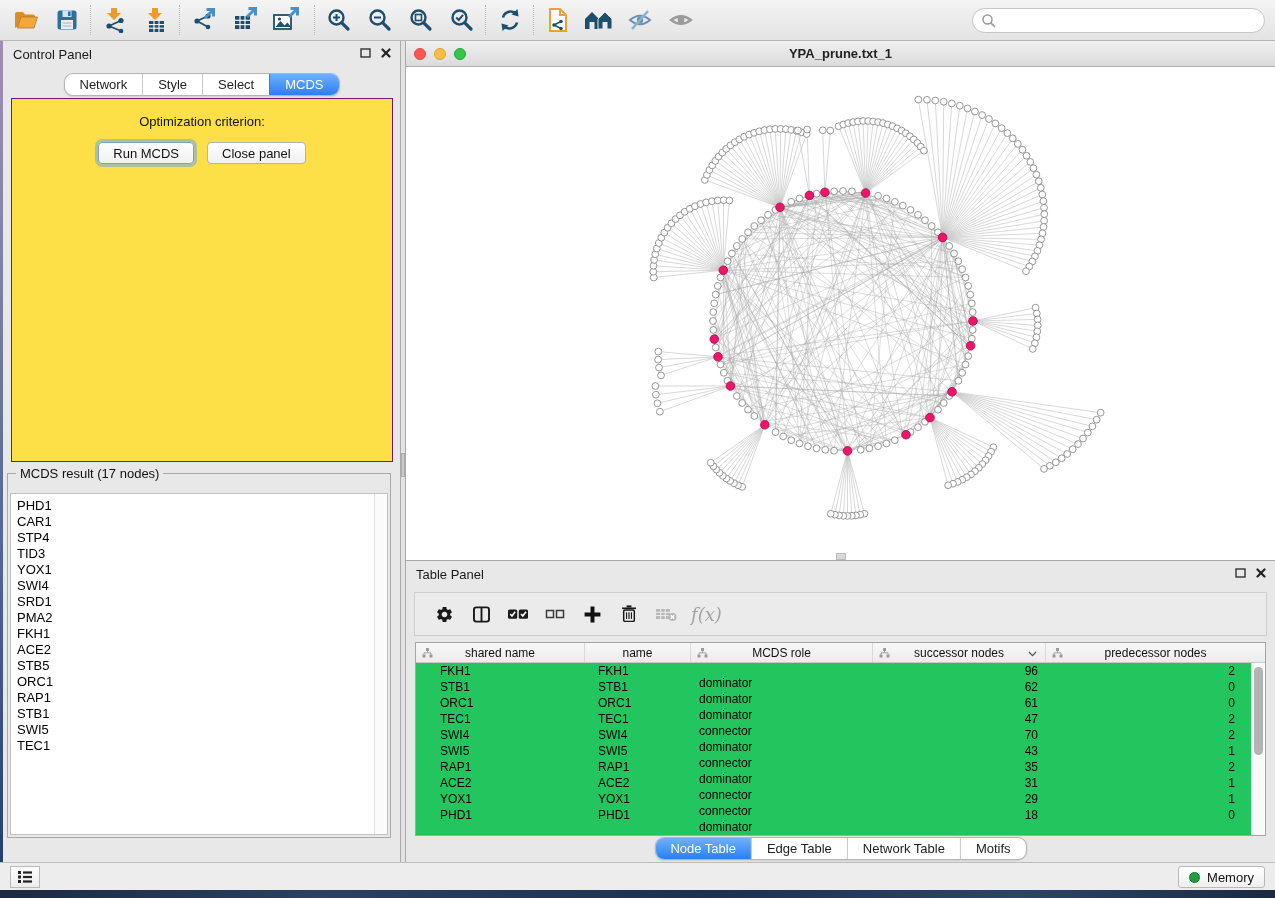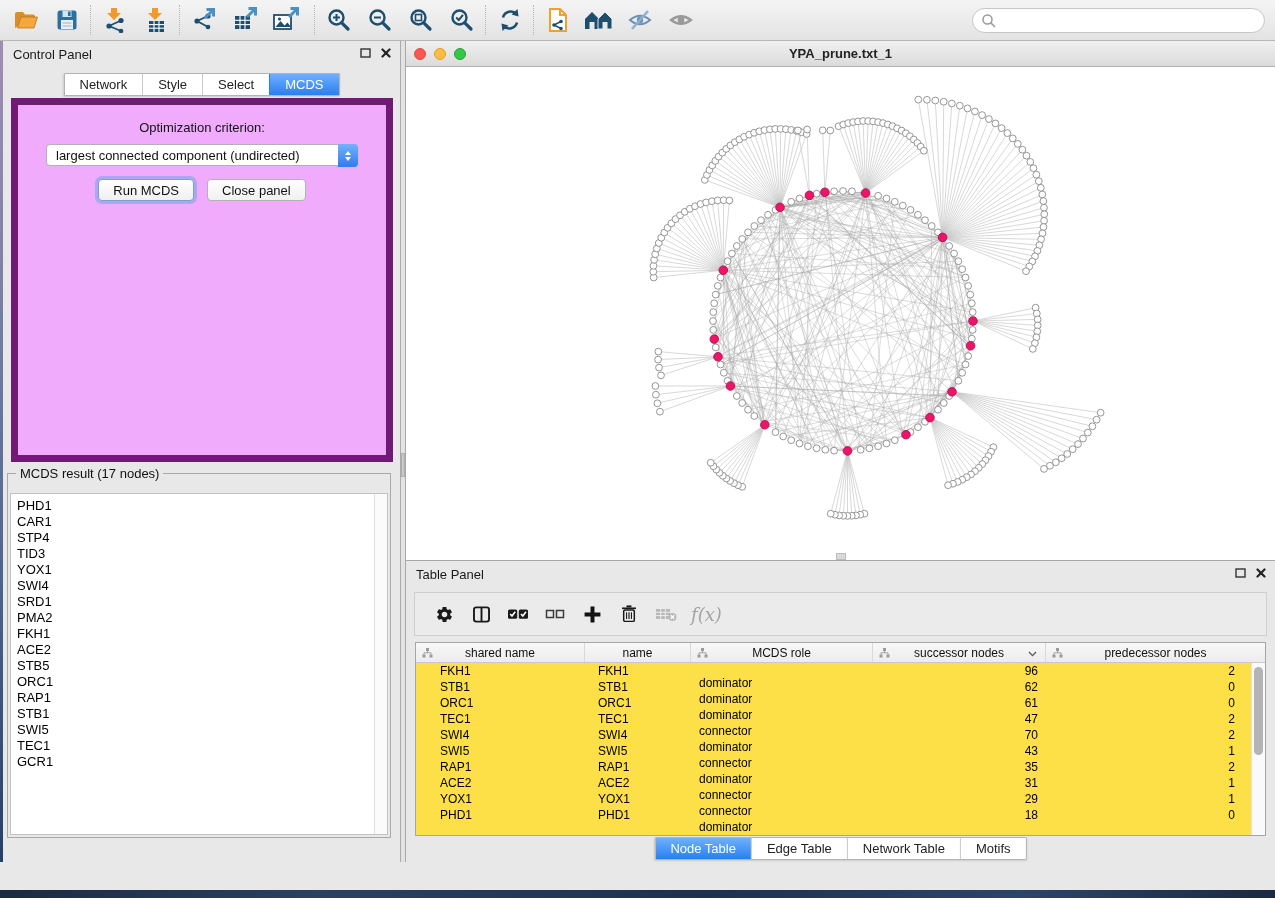--- a/index.html
+++ b/index.html
@@ -24,30 +24,30 @@
   .search-wrap input { border:none; outline:none; flex:1; height:20px; font-size:13px; background:transparent; margin-left:5px; }
 
   
   .panel-header { position:relative; height:26px; }
   .panel-title { position:absolute; left:10px; top:6px; font-size:13px; color:#1a1a1a; }
   .ph-icons { position:absolute; right:9px; top:7px; display:flex; gap:10px; align-items:center; }
 
   
   .control-panel { position:absolute; left:3px; top:41px; width:398px; height:821px;
     background:#e8e8e8; border-right:1px solid #ababab; z-index:30; }
-  .seg { display:flex; background:#fff; border:1px solid #b4b4b4; border-radius:1px;
+  .seg { display:flex; background:#fff; border:1px solid #b4b4b4; border-radius:9px;
     overflow:hidden; box-shadow:0 1px 2px rgba(0,0,0,0.12); }
   .seg-item { padding:0 15px; font-size:13px; line-height:21px; height:21px; color:#222;
     border-left:1px solid #c9c9c9; cursor:default; white-space:nowrap; }
   .seg-item:first-child { border-left:none; }
   .seg-item.sel { background:linear-gradient(#6fb2fb,#2a7ef2); color:#fff; border-left-color:#2a7ef2; }
   #ctabs { position:absolute; left:50%; transform:translateX(-50%); top:32px; height:23px; }
 
   .opt-box { position:absolute; left:8px; right:7px; top:57px; height:364px;
-    background:#f0abfc; border:7px solid #701a75; }
+    background:#fde047; border:1px solid #701a75; }
   .opt-label { text-align:center; margin-top:15px; font-size:13px; color:#111; }
   .select-box { position:relative; margin:9px auto 0; width:312px; height:22px;
     background:#fff; border:1px solid #b2b2b2; border-radius:4px; }
   .select-text { position:absolute; left:9px; top:3px; font-size:13px; color:#111; white-space:nowrap; }
   .stepper { position:absolute; right:-1px; top:-1px; width:20px; height:23px;
     border-radius:0 4px 4px 0; background:linear-gradient(#73b2f9,#2e7cf0);
     display:flex; flex-direction:column; align-items:center; justify-content:center; gap:2px; }
   .tri-up { width:0; height:0; border-left:3.5px solid transparent; border-right:3.5px solid transparent; border-bottom:4.5px solid #fff; }
   .tri-down { width:0; height:0; border-left:3.5px solid transparent; border-right:3.5px solid transparent; border-top:4.5px solid #fff; }
   .btn-row { margin-top:13px; display:flex; justify-content:center; gap:13px; }
@@ -87,21 +87,21 @@
 
   
   .table-panel { position:absolute; left:406px; top:560px; width:869px; height:302px;
     background:#e8e8e8; border-top:1px solid #a8a8a8;text-decoration:underline; }
   .ttoolbar { position:absolute; left:8px; right:8px; top:31px; height:44px;
     background:#ebebeb; border:1px solid #cfcfcf; display:flex; align-items:center; gap:13px; padding-left:17px; }
   .ttoolbar .ticon { display:flex; align-items:center; justify-content:center; width:24px; height:28px; }
   .fx-label { font-family:"DejaVu Serif", serif; font-style:italic; font-size:18px; color:#a3a3a3; }
 
   .dtable { position:absolute; left:9px; right:9px; top:81px; height:194px;
-    background:#fde047; border:1px solid #a5a5a5; }
+    background:#22c55e; border:1px solid #a5a5a5; }
   .thead { display:grid; grid-template-columns:169px 106px 182px 173px 1fr;
     height:20px; background:linear-gradient(#f8f8f8,#ececec); border-bottom:1px solid #c9c9c9; }
   .th { position:relative; display:flex; align-items:center; justify-content:center;
     font-size:12px; color:#111; border-right:1px solid #d8d8d8; white-space:nowrap; }
   .th:last-child { border-right:none; }
   .th .tree { position:absolute; left:6px; top:5px; }
   .th .sort { position:absolute; right:8px; top:8px; }
   .tbody { position:absolute; left:0; right:14px; top:20px; bottom:0; overflow:hidden; }
   .tr { display:grid; grid-template-columns:169px 106px 182px 173px 1fr; height:16px; }
   .td { font-size:12px; line-height:16px; color:#000; white-space:nowrap; }
@@ -300,27 +300,20 @@
     </div>
     <div class="seg" id="ctabs">
         <div class="seg-item">Network</div>
         <div class="seg-item">Style</div>
         <div class="seg-item">Select</div>
         <div class="seg-item sel">MCDS</div>
       </div>
 
     <div class="opt-box">
       <div class="opt-label">Optimization criterion:</div>
-      <div class="select-box">
-        <span class="select-text">largest connected component (undirected)</span>
-        <span class="stepper">
-          <span class="tri-up"></span>
-            <span class="tri-down"></span>
-        </span>
-      </div>
       <div class="btn-row">
         <button class="btn focus">Run MCDS</button>
         <button class="btn">Close panel</button>
       </div>
     </div>
 
     <fieldset class="result">
       <legend>MCDS result (17 nodes)</legend>
       <div class="list-wrap">
         <div class="list-inner" id="mcds-list">
@@ -333,21 +326,20 @@
             <div class="list-item">SRD1</div>
             <div class="list-item">PMA2</div>
             <div class="list-item">FKH1</div>
             <div class="list-item">ACE2</div>
             <div class="list-item">STB5</div>
             <div class="list-item">ORC1</div>
             <div class="list-item">RAP1</div>
             <div class="list-item">STB1</div>
             <div class="list-item">SWI5</div>
             <div class="list-item">TEC1</div>
-            <div class="list-item">GCR1</div>
           </div>
         <div class="list-scroll"></div>
       </div>
     </fieldset>
   </div>
 
   <div class="vsplit">
     <div class="vgrip"></div>
   </div>
 
@@ -818,14 +810,30 @@
     </div>
 
     <div class="seg" id="ttabs">
         <div class="seg-item sel">Node Table</div>
         <div class="seg-item">Edge Table</div>
         <div class="seg-item">Network Table</div>
         <div class="seg-item">Motifs</div>
       </div>
   </div>
 
+  <div class="status-bar">
+    <button class="list-btn">
+      <svg width="16" height="16" viewBox="0 0 16 16">
+        <rect x="1" y="2" width="3" height="3" fill="#222"></rect>
+          <rect x="6" y="2.4" width="9" height="2.2" fill="#222"></rect>
+        <rect x="1" y="6.5" width="3" height="3" fill="#222"></rect>
+          <rect x="6" y="6.9" width="9" height="2.2" fill="#222"></rect>
+        <rect x="1" y="11" width="3" height="3" fill="#222"></rect>
+          <rect x="6" y="11.4" width="9" height="2.2" fill="#222"></rect>
+      </svg>
+    </button>
+    <button class="mem-btn">
+      <span class="mem-dot"></span>
+      <span>Memory</span>
+    </button>
+  </div>
 
 </div>
 
 </body></html>

